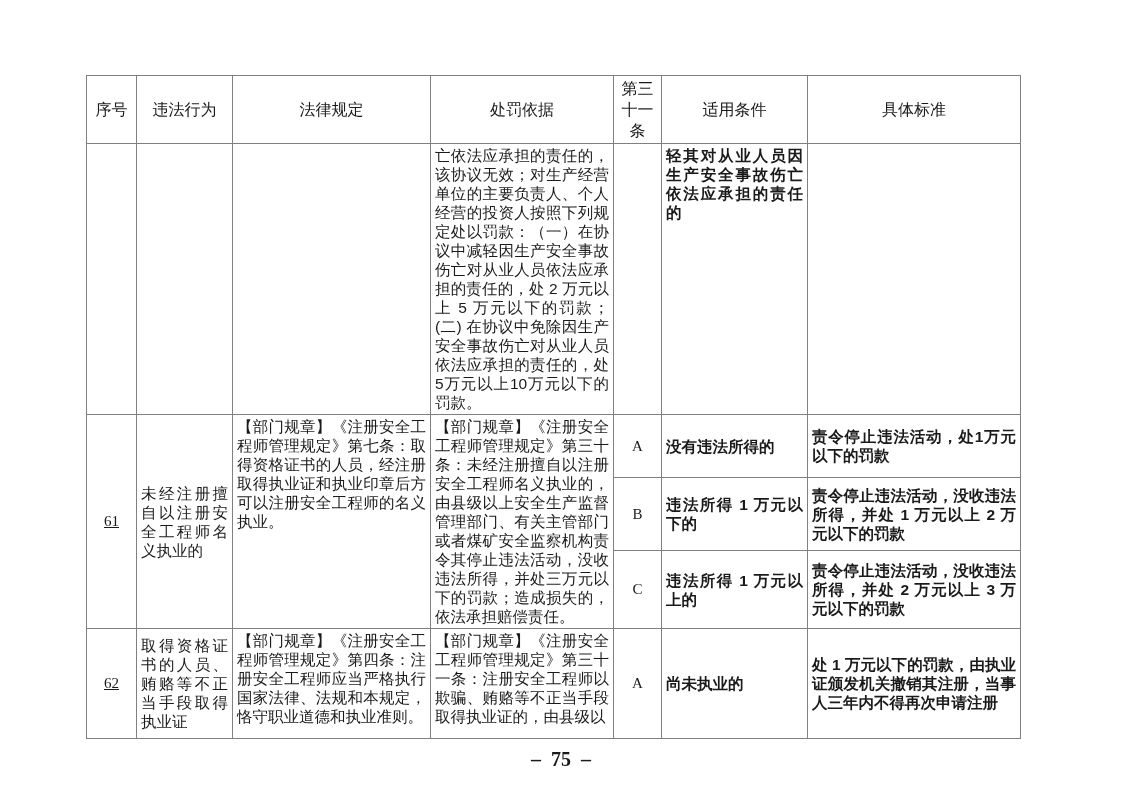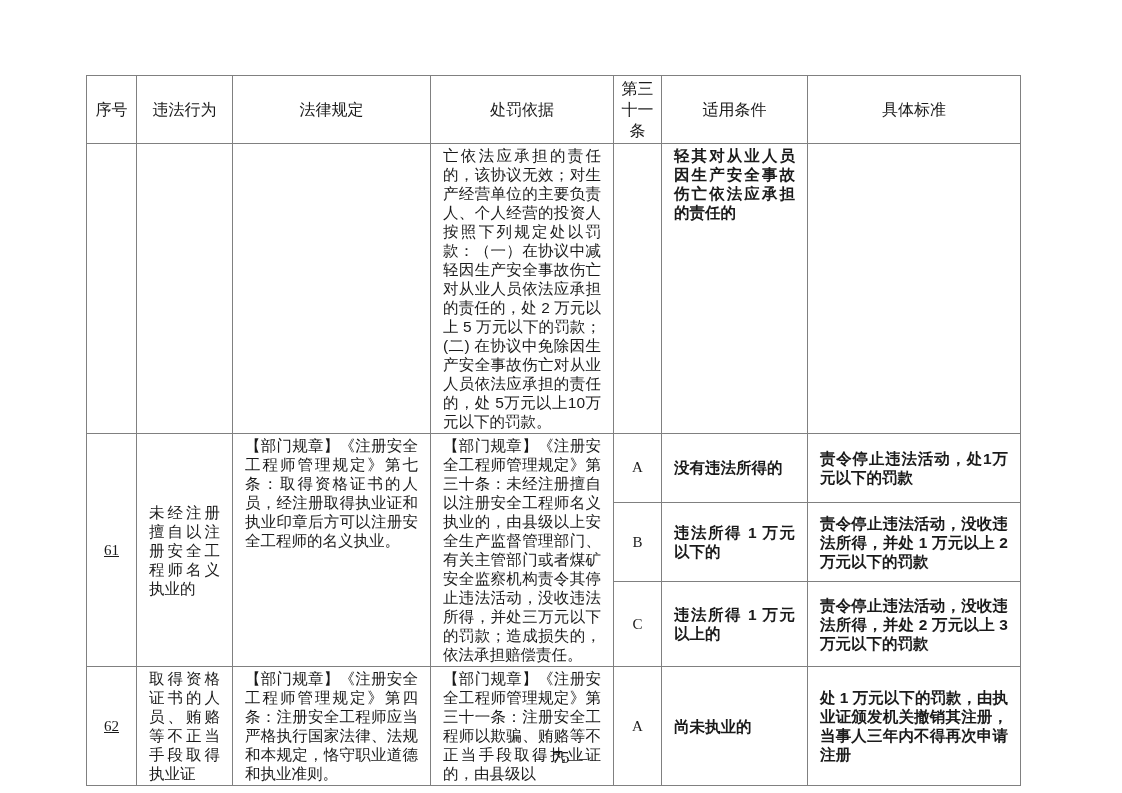--- a/index.html
+++ b/index.html
@@ -26,21 +26,21 @@
     top: 75px;
     width: 934px;
     border-collapse: collapse;
     table-layout: fixed;
   }
   .penalty-table th,
   .penalty-table td {
     border: 1px solid #808080;
     font-size: 15.5px;
     line-height: 19px;
-    padding: 2px 12px;
+    padding: 2px 4px;
     vertical-align: middle;
     word-break: break-all;
     overflow: hidden;
   }
   .penalty-table thead th {
     font-size: 16px;
     font-weight: normal;
     text-align: center;
     line-height: 21px;
     padding: 2px;
@@ -76,23 +76,24 @@
   td.v-top {
     vertical-align: top;
   }
   .page-number {
     position: absolute;
     left: 0;
     right: 0;
     top: 748px;
     text-align: center;
     font-family: "Liberation Serif", "DejaVu Serif", serif;
-    font-size: 17px;
+    font-size: 20px;
     color: #1a1a1a;
     word-spacing: 5px;
+    font-weight: bold;
   }
 </style>
 </head>
 <body>
 
 <div class="page">
 
   <table class="penalty-table">
     <colgroup>
       <col style="width:50px">

